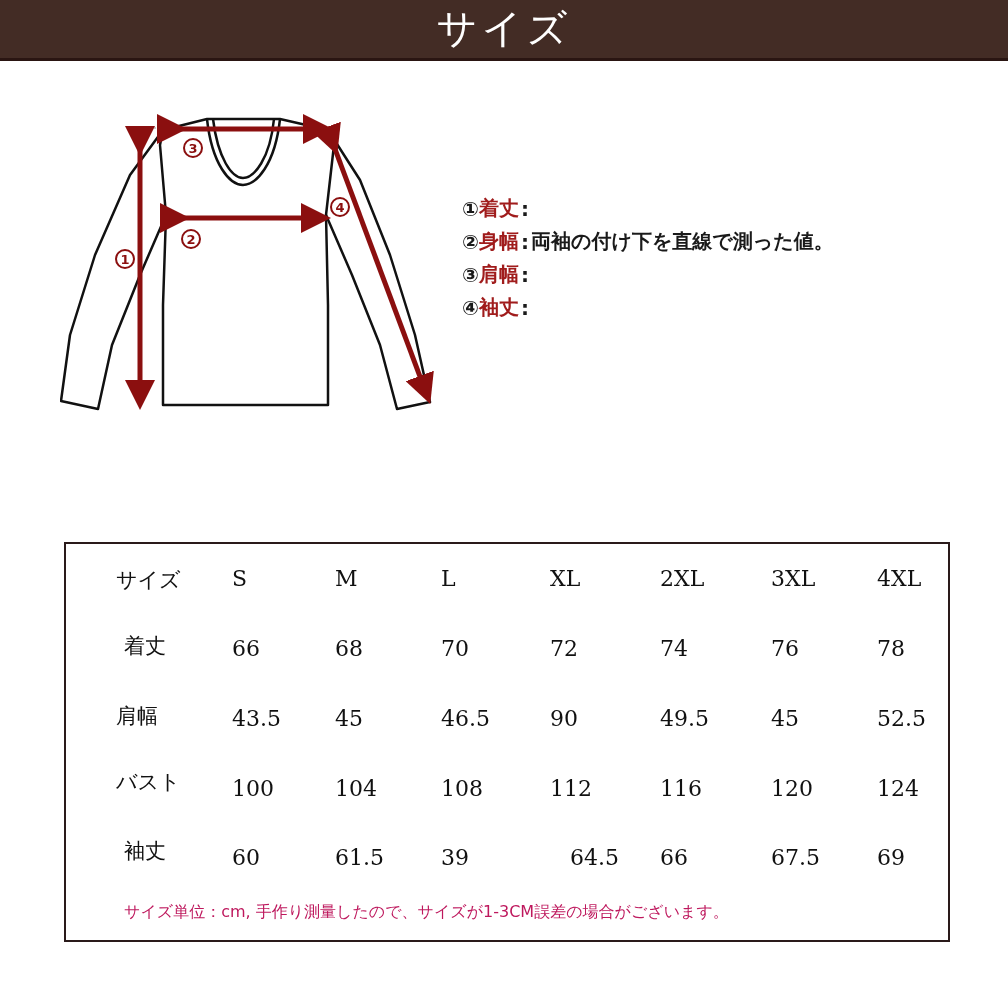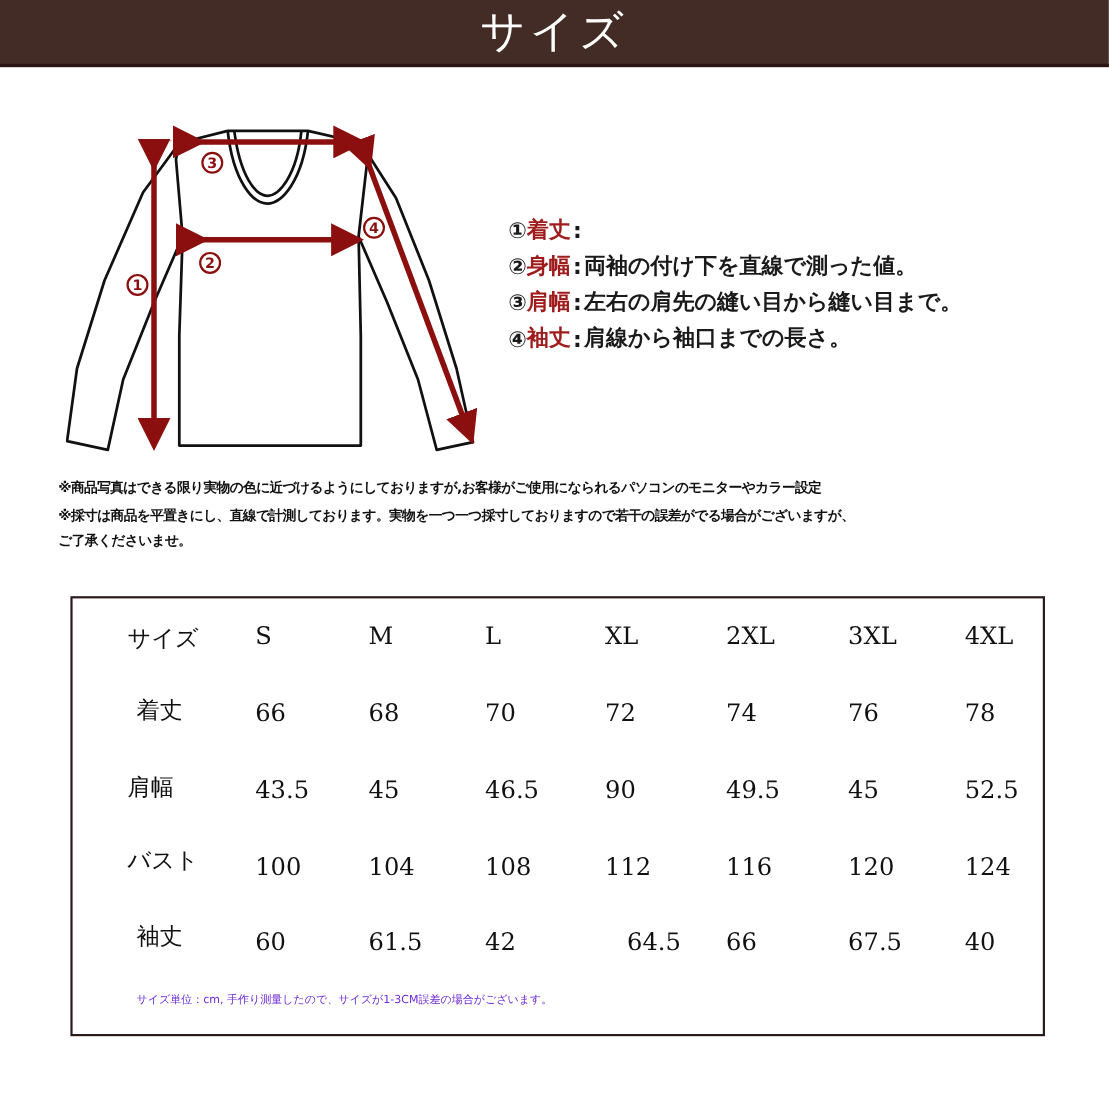--- a/index.html
+++ b/index.html
@@ -37,21 +37,21 @@
     .notes p { margin: 0 0 4px 0; }
     .table-box {
       position: absolute; left: 64px; top: 542px; width: 886px; height: 400px;
       border: 2px solid #2a1a1a; box-sizing: border-box;
       font-family: "DejaVu Serif", serif;
     }
     .trow { position: absolute; left: 0; width: 100%; height: 40px; }
     .cell { position: absolute; font-size: 22px; color: #111; white-space: nowrap; }
     .rlabel { font-size: 21px; }
     .footnote {
-      position: absolute; left: 58px; top: 358px; font-size: 10px; color: #6d28d9; white-space: nowrap;
+      position: absolute; left: 58px; top: 358px; font-size: 16px; color: #be185d; white-space: nowrap;
       font-family: "DejaVu Sans", sans-serif;
     }
   </style>
 </head>
 <body>
 
 <div class="banner">
   <span class="banner-title">サイズ</span>
 </div>
 
@@ -118,37 +118,31 @@
   <div class="legend-row">
     <span class="legend-num">②</span>
     <span class="legend-term">身幅</span>
     <span class="legend-colon">:</span>
     <span>両袖の付け下を直線で測った値。</span>
   </div>
   <div class="legend-row">
     <span class="legend-num">③</span>
     <span class="legend-term">肩幅</span>
     <span class="legend-colon">:</span>
-    <span>左右の肩先の縫い目から縫い目まで。</span>
   </div>
   <div class="legend-row">
     <span class="legend-num">④</span>
     <span class="legend-term">袖丈</span>
     <span class="legend-colon">:</span>
-    <span>肩線から袖口までの長さ。</span>
   </div>
 </div>
 
 <div class="notes">
   <p>
-    <span>※商品写真はできる限り実物の色に近づけるようにしておりますが,お客様がご使用になられるパソコンのモニターやカラー設定</span><br>
-  </p>
-  <p>
-    <span>※採寸は商品を平置きにし、直線で計測しております。実物を一つ一つ採寸しておりますので若干の誤差がでる場合がございますが、</span><br>
-    <span>ご了承くださいませ。</span>
+    <br>
   </p>
 </div>
 
 <div class="table-box">
 
   <div class="trow" style="top:22px">
     <span class="cell rlabel" style="left:50px">サイズ</span>
     <span class="cell" style="left:166px">S</span>
     <span class="cell" style="left:269px">M</span>
     <span class="cell" style="left:375px">L</span>
@@ -188,20 +182,20 @@
     <span class="cell" style="left:484px">112</span>
     <span class="cell" style="left:594px">116</span>
     <span class="cell" style="left:705px">120</span>
     <span class="cell" style="left:811px">124</span>
   </div>
 
   <div class="trow" style="top:301px">
     <span class="cell rlabel" style="left:58px;top:-8px">袖丈</span>
     <span class="cell" style="left:166px">60</span>
     <span class="cell" style="left:269px">61.5</span>
-    <span class="cell" style="left:375px">42</span>
+    <span class="cell" style="left:375px">39</span>
     <span class="cell" style="left:504px">64.5</span>
     <span class="cell" style="left:594px">66</span>
     <span class="cell" style="left:705px">67.5</span>
-    <span class="cell" style="left:811px">40</span>
+    <span class="cell" style="left:811px">69</span>
   </div>
   <div class="footnote">サイズ単位：cm, 手作り測量したので、サイズが1-3CM誤差の場合がございます。</div>
 </div>
 
 </body></html>

